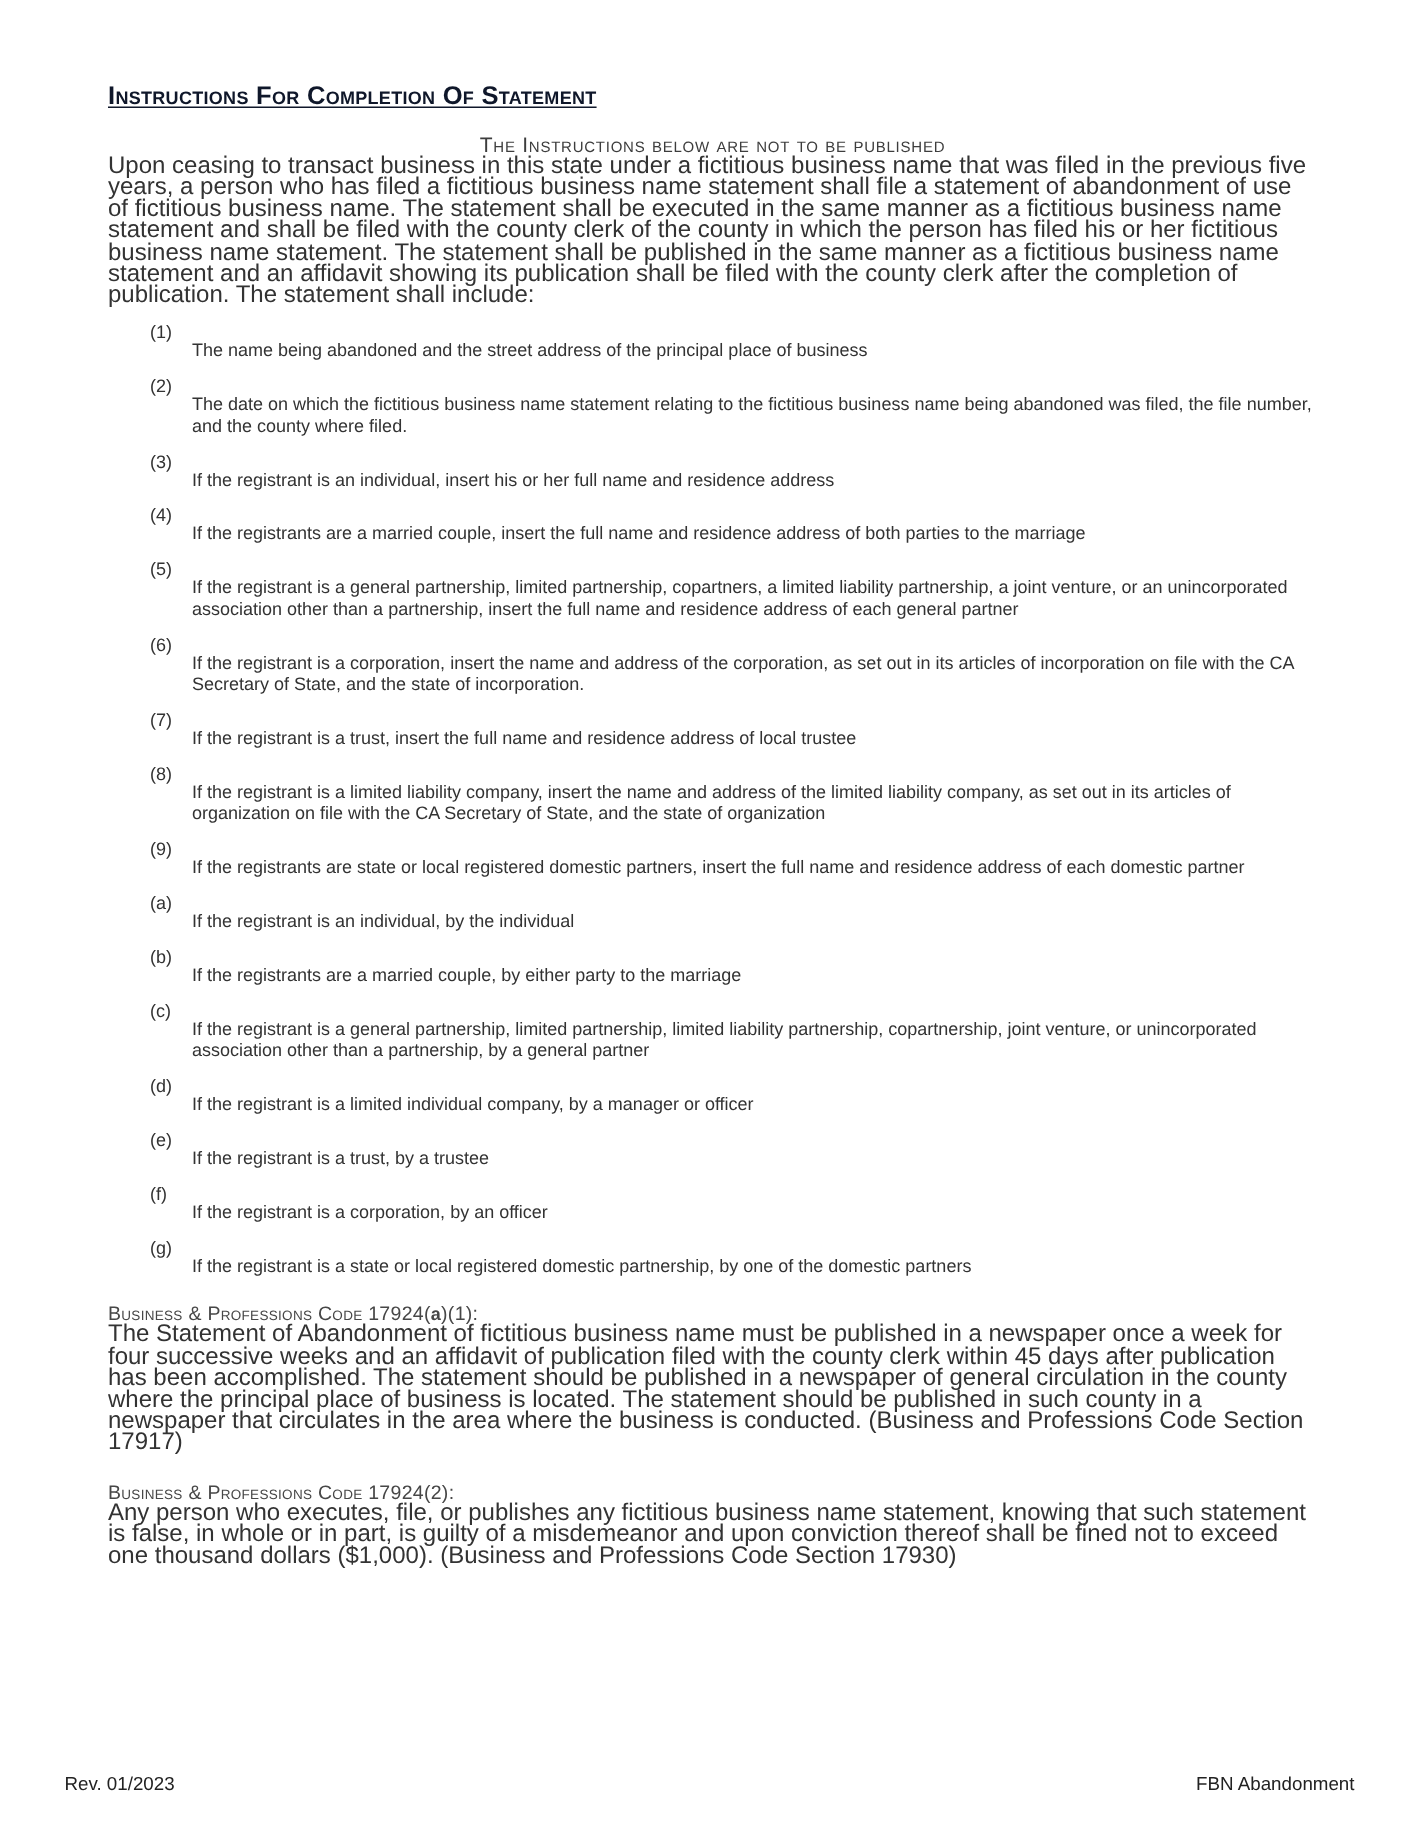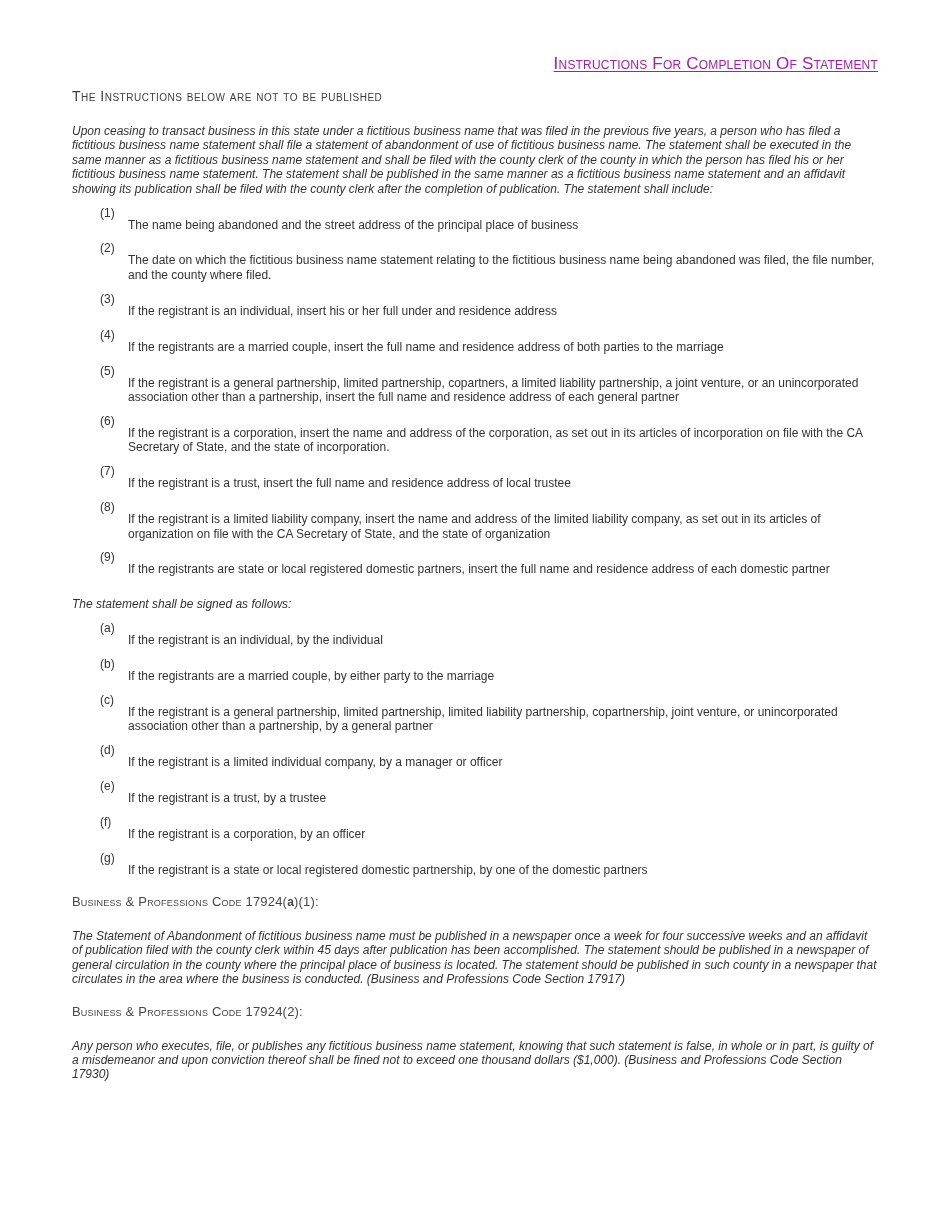--- a/index.html
+++ b/index.html
@@ -9,54 +9,54 @@
     background: #ffffff;
     font-family: "Liberation Sans", sans-serif;
     color: #333333;
     position: relative;
     overflow: hidden;
   }
   .page { position: absolute; inset: 0; }
   .content { padding: 54px 72px 0 72px; }
 
   .title {
-    text-align: right;
-    font-weight: normal;
+    text-align: left;
+    font-weight: bold;
     font-size: 17px;
     font-variant: small-caps;
     letter-spacing: 0.2px;
-    color: #a21caf;
+    color: #0f172a;
     text-decoration: underline;
     text-underline-offset: 2px;
   }
   .subtitle {
+    text-align: center;
     font-size: 14px;
     font-variant: small-caps;
     letter-spacing: 0.5px;
     color: #3d3d3d;
     margin-top: 14px;
   }
   .sec-heading {
     font-size: 13px;
     font-variant: small-caps;
     letter-spacing: 0.2px;
     color: #474747;
     margin-top: 17px;
   }
   .sec-heading .hb {
     font-weight: bold;
     font-variant: normal;
     font-size: 12px;
   }
   .para {
-    font-size: 12px;
+    font-size: 16px;
     line-height: 14.4px;
     color: #333333;
-    margin-top: 20px;
-    font-style: italic;
+    margin-top: 0;
   }
   .list { margin-top: 3px; }
   .li {
     display: flex;
     margin-top: 9.5px;
     font-size: 12px;
     line-height: 14.4px;
     color: #333333;
   }
   .li .num {
@@ -92,21 +92,21 @@
       <div class="li">
         <span class="num">(1)</span>
         <span class="txt">The name being abandoned and the street address of the principal place of business</span>
       </div>
       <div class="li">
         <span class="num">(2)</span>
         <span class="txt">The date on which the fictitious business name statement relating to the fictitious business name being abandoned was filed, the file number, and the county where filed.</span>
       </div>
       <div class="li">
         <span class="num">(3)</span>
-        <span class="txt">If the registrant is an individual, insert his or her full under and residence address</span>
+        <span class="txt">If the registrant is an individual, insert his or her full name and residence address</span>
       </div>
       <div class="li">
         <span class="num">(4)</span>
         <span class="txt">If the registrants are a married couple, insert the full name and residence address of both parties to the marriage</span>
       </div>
       <div class="li">
         <span class="num">(5)</span>
         <span class="txt">If the registrant is a general partnership, limited partnership, copartners, a limited liability partnership, a joint venture, or an unincorporated association other than a partnership, insert the full name and residence address of each general partner</span>
       </div>
       <div class="li">
@@ -120,21 +120,20 @@
       <div class="li">
         <span class="num">(8)</span>
         <span class="txt">If the registrant is a limited liability company, insert the name and address of the limited liability company, as set out in its articles of organization on file with the CA Secretary of State, and the state of organization</span>
       </div>
       <div class="li">
         <span class="num">(9)</span>
         <span class="txt">If the registrants are state or local registered domestic partners, insert the full name and residence address of each domestic partner</span>
       </div>
     </div>
 
-    <div class="para">The statement shall be signed as follows:</div>
 
     <div class="list">
       <div class="li">
         <span class="num">(a)</span>
         <span class="txt">If the registrant is an individual, by the individual</span>
       </div>
       <div class="li">
         <span class="num">(b)</span>
         <span class="txt">If the registrants are a married couple, by either party to the marriage</span>
       </div>
@@ -161,13 +160,17 @@
     </div>
 
     <div class="sec-heading"><span>Business &amp; Professions Code 17924(</span><span class="hb">a</span><span>)(1):</span></div>
     <div class="para">The Statement of Abandonment of fictitious business name must be published in a newspaper once a week for four successive weeks and an affidavit of publication filed with the county clerk within 45 days after publication has been accomplished. The statement should be published in a newspaper of general circulation in the county where the principal place of business is located. The statement should be published in such county in a newspaper that circulates in the area where the business is conducted. (Business and Professions Code Section 17917)</div>
 
     <div class="sec-heading">Business &amp; Professions Code 17924(2):</div>
     <div class="para">Any person who executes, file, or publishes any fictitious business name statement, knowing that such statement is false, in whole or in part, is guilty of a misdemeanor and upon conviction thereof shall be fined not to exceed one thousand dollars ($1,000). (Business and Professions Code Section 17930)</div>
 
   </div>
 
+  <div class="footer">
+    <span>Rev. 01/2023</span>
+    <span>FBN Abandonment</span>
+  </div>
 </div>
 
 </body></html>

